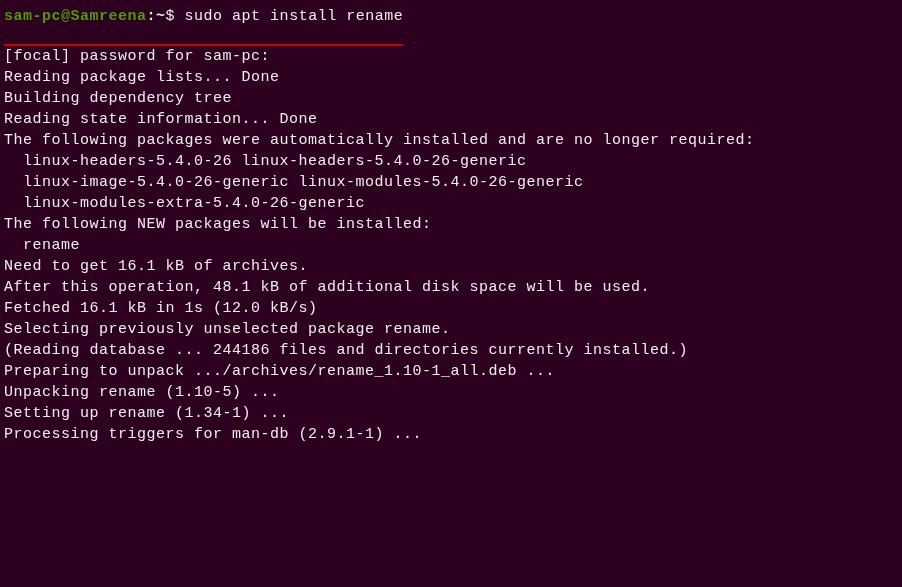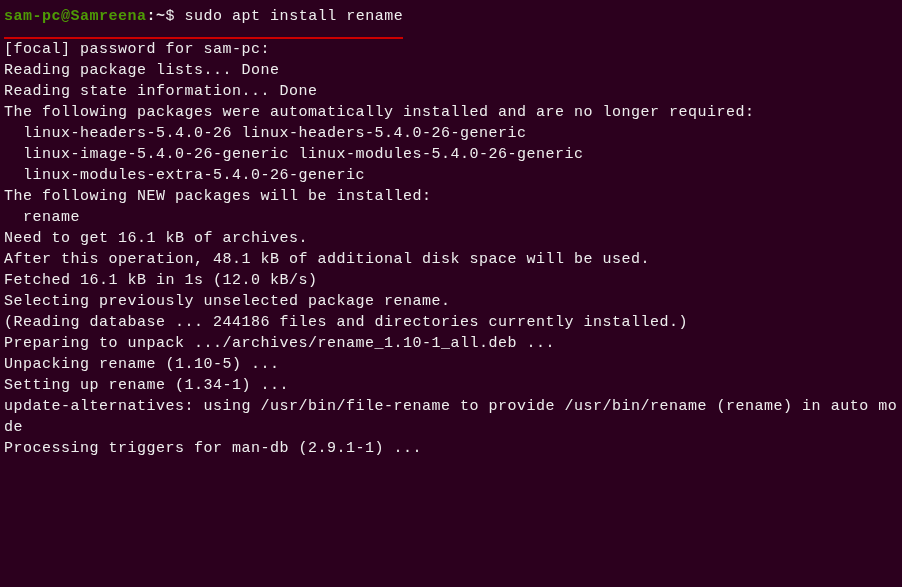--- a/index.html
+++ b/index.html
@@ -37,40 +37,40 @@
     }
     .prompt-dollar {
       color: #eeeeee;
     }
     .command {
       color: #eeeeee;
     }
     .underline-annotation {
       border-bottom: 2px solid #cc0000;
       display: inline-block;
-      padding-bottom: 10px;
+      padding-bottom: 17px;
     }
   </style>
 </head>
 <body>
 
 <div class="terminal">
   <div class="line"><span class="underline-annotation"><span class="prompt-user">sam-pc</span><span class="prompt-host">@</span><span class="prompt-host">Samreena</span><span class="prompt-path">:</span><span class="prompt-path">~</span><span class="prompt-dollar">$</span> <span class="command">sudo apt install rename</span></span></div>
   <div class="line">[focal] password for sam-pc:</div>
   <div class="line">Reading package lists... Done</div>
+  <div class="line">Building dependency tree</div>
   <div class="line">Reading state information... Done</div>
   <div class="line">The following packages were automatically installed and are no longer required:</div>
   <div class="line">  linux-headers-5.4.0-26 linux-headers-5.4.0-26-generic</div>
   <div class="line">  linux-image-5.4.0-26-generic linux-modules-5.4.0-26-generic</div>
   <div class="line">  linux-modules-extra-5.4.0-26-generic</div>
   <div class="line">The following NEW packages will be installed:</div>
   <div class="line">  rename</div>
   <div class="line">Need to get 16.1 kB of archives.</div>
   <div class="line">After this operation, 48.1 kB of additional disk space will be used.</div>
   <div class="line">Fetched 16.1 kB in 1s (12.0 kB/s)</div>
   <div class="line">Selecting previously unselected package rename.</div>
   <div class="line">(Reading database ... 244186 files and directories currently installed.)</div>
   <div class="line">Preparing to unpack .../archives/rename_1.10-1_all.deb ...</div>
   <div class="line">Unpacking rename (1.10-5) ...</div>
   <div class="line">Setting up rename (1.34-1) ...</div>
-  <div class="line">update-alternatives: using /usr/bin/file-rename to provide /usr/bin/rename (rename) in auto mode</div>
   <div class="line">Processing triggers for man-db (2.9.1-1) ...</div>
 </div>
 
 </body></html>

